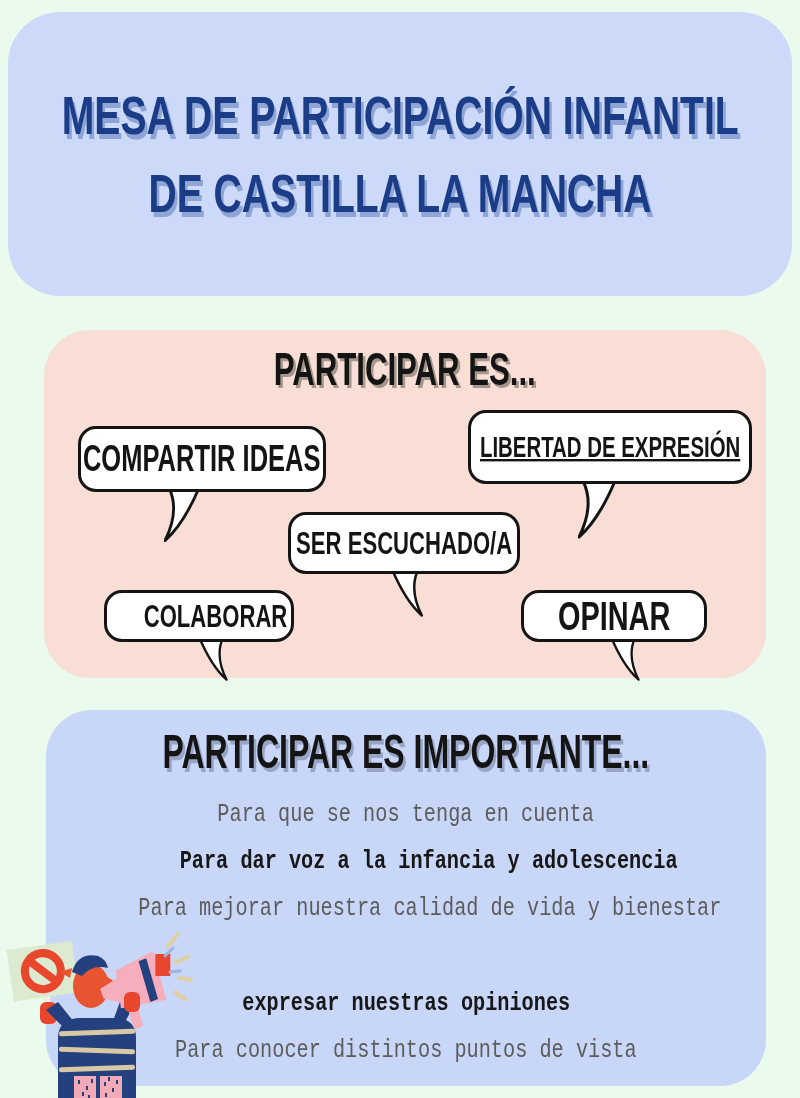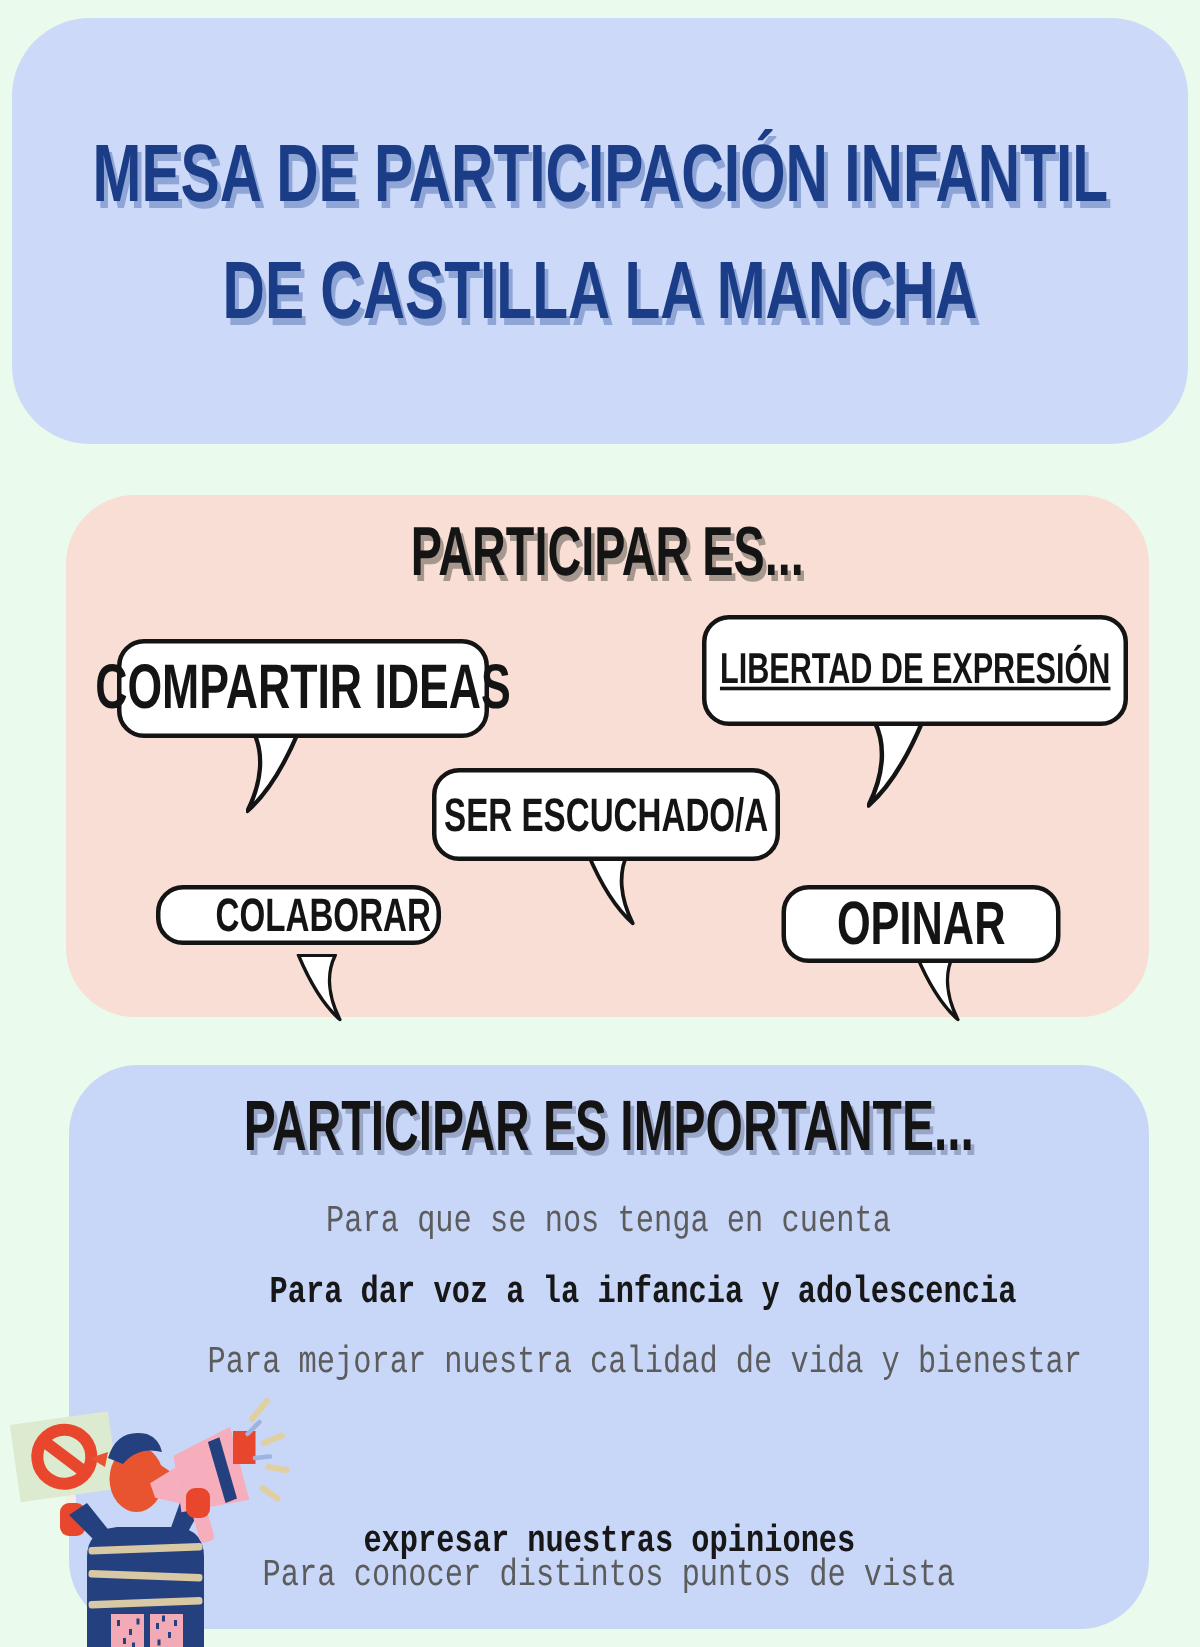--- a/index.html
+++ b/index.html
@@ -67,24 +67,24 @@
     position: absolute;
     background: #ffffff;
     border: 3px solid #141414;
     border-radius: 18px;
     display: flex; align-items: center; justify-content: center;
     font-weight: 700; color: #141414;
     white-space: nowrap;
     z-index: 2;
   }
   .bubble > span { transform: scale(0.85, 1.2); }
-  .bubble-1 { left: 34px;  top: 96px;  width: 248px; height: 66px; font-size: 35px; }
+  .bubble-1 { left: 34px;  top: 96px;  width: 248px; height: 66px; font-size: 30px; }
   .bubble-2 { left: 424px; top: 80px;  width: 284px; height: 74px; font-size: 24px; text-decoration: underline; }
   .bubble-3 { left: 244px; top: 182px; width: 232px; height: 62px; font-size: 26px; }
-  .bubble-4 { left: 60px;  top: 260px; width: 190px; height: 40px; font-size: 26px; padding-left: 32px; }
+  .bubble-4 { left: 60px;  top: 260px; width: 190px; height: 52px; font-size: 26px; padding-left: 32px; }
   .bubble-5 { left: 477px; top: 260px; width: 186px; height: 52px; font-size: 34px; }
 
   .tail { position: absolute; z-index: 1; }
   .tail svg { display: block; }
   .tail-1 { left: 120px; top: 156px; }
   .tail-2 { left: 534px; top: 148px; }
   .tail-3 { left: 344px; top: 238px; transform: scaleX(-1); }
   .tail-4 { left: 152px; top: 306px; transform: scaleX(-1); }
   .tail-5 { left: 564px; top: 306px; transform: scaleX(-1); }
 
@@ -108,21 +108,21 @@
     font-size: 22px;
     white-space: nowrap;
   }
   .reason > span { transform: scale(0.92, 1.15); }
   .reason-gray  { color: #5c5c5c; font-weight: 400; }
   .reason-black { color: #171717; font-weight: 700; }
   .reason-0 { top: 92px; }
   .reason-1 { top: 139px; padding-left: 45px; }
   .reason-2 { top: 186px; padding-left: 48px; }
   .reason-3 { top: 236px; }
-  .reason-4 { top: 281px; margin-top: 24px; }
+  .reason-4 { top: 281px; }
   .reason-5 { top: 328px; }
 
   
   .illustration {
     position: absolute;
     left: 0; top: 926px;
     width: 200px; height: 172px;
     z-index: 3;
   }
 </style>

